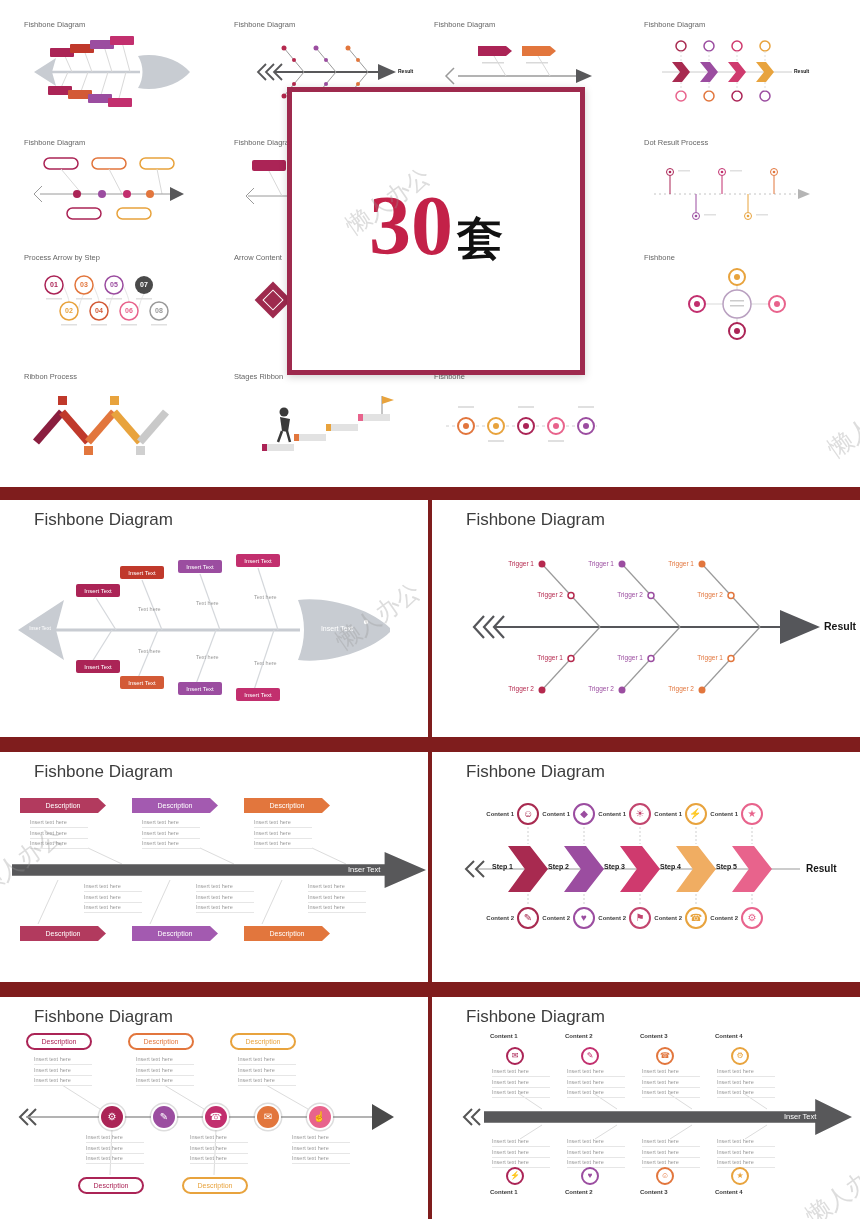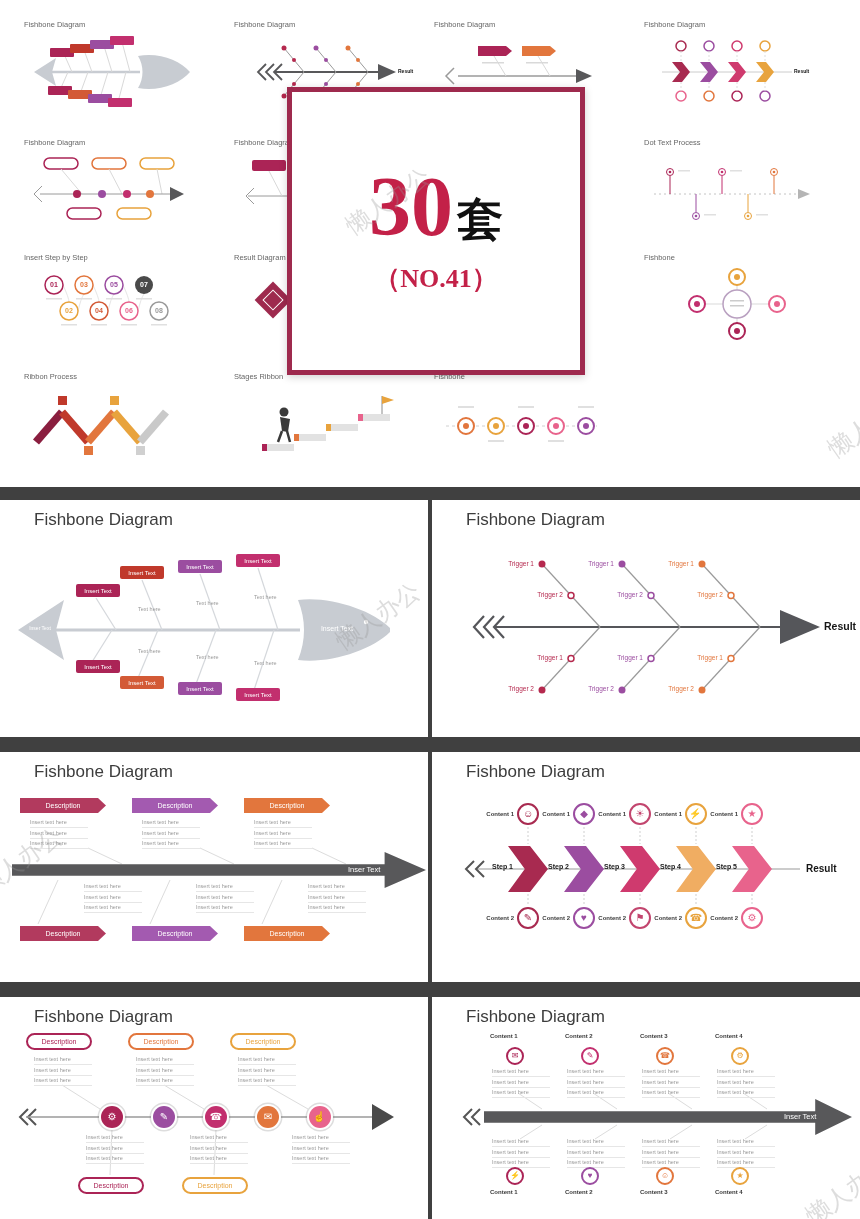--- a/index.html
+++ b/index.html
@@ -1,18 +1,18 @@
 <!DOCTYPE html>
 <html><head>
 <meta charset="utf-8">
 <style>
   *{margin:0;padding:0;box-sizing:border-box}
   html,body{width:860px;height:1219px}
   body{font-family:"Liberation Sans",sans-serif;background:#e9e9e9;position:relative}
-  .page{position:absolute;left:0;top:0;width:860px;height:1219px;overflow:hidden;background:#404040}
+  .page{position:absolute;left:0;top:0;width:860px;height:1219px;overflow:hidden;background:#7f1d1d}
   .top{position:absolute;left:0;top:0;width:860px;height:487px;background:#fff}
   .thumb{position:absolute;width:195px;height:112px}
   .thumb-title{position:absolute;left:2px;top:0;font-size:7.5px;color:#666;white-space:nowrap}
   .thumb-art{position:absolute;left:0;top:12px}
   .slide{position:absolute;background:#fff;overflow:hidden}
   .slide-title{position:absolute;left:34px;top:10px;font-size:17px;color:#3d3d3d}
   .art{position:absolute;left:0;top:0}
   .t{position:absolute;white-space:nowrap;line-height:1.1;font-size:6px}
   .ralign{transform:translateX(-100%)}
   .wlabel{color:#fff;text-align:center}
@@ -201,21 +201,21 @@
         <g stroke="#d9d9d9">
             <line x1="37" y1="21" x2="50" y2="46"></line>
             <line x1="83" y1="21" x2="96" y2="46"></line>
           </g>
         <circle cx="60" cy="46" r="4" fill="#c22f6e"></circle>
           <circle cx="90" cy="46" r="4" fill="#e2763d"></circle>
       </svg>
     </div>
 
     <div class="thumb" style="left:642px;top:138px">
-      <div class="thumb-title">Dot Text Process</div>
+      <div class="thumb-title">Dot Result Process</div>
       <svg class="thumb-art" width="190" height="95">
         <line x1="12" y1="44" x2="158" y2="44" stroke="#c4c4c4" stroke-dasharray="2,3"></line>
         <polygon points="156,39 168,44 156,49" fill="#b5b5b5"></polygon>
         <g stroke-width="1">
           <line x1="28" y1="44" x2="28" y2="26" stroke="#ab2456"></line>
             <circle cx="28" cy="22" r="3.5" fill="#fff" stroke="#ab2456"></circle>
             <circle cx="28" cy="22" r="1.3" fill="#ab2456"></circle>
           <line x1="54" y1="44" x2="54" y2="62" stroke="#9b4da0"></line>
             <circle cx="54" cy="66" r="3.5" fill="#fff" stroke="#9b4da0"></circle>
             <circle cx="54" cy="66" r="1.3" fill="#9b4da0"></circle>
@@ -232,21 +232,21 @@
         <g fill="#e0e0e0">
           <rect x="36" y="20" width="12" height="1.5"></rect>
             <rect x="62" y="64" width="12" height="1.5"></rect>
           <rect x="88" y="20" width="12" height="1.5"></rect>
             <rect x="114" y="64" width="12" height="1.5"></rect>
         </g>
       </svg>
     </div>
 
     <div class="thumb" style="left:22px;top:253px">
-      <div class="thumb-title">Insert Step by Step</div>
+      <div class="thumb-title">Process Arrow by Step</div>
       <svg class="thumb-art" width="190" height="95">
         <g stroke="#e6e6e6" fill="none">
           <path d="M41,20 Q47,33 47,37"></path>
             <path d="M56,46 Q59,33 62,29"></path>
           <path d="M71,20 Q77,33 77,37"></path>
             <path d="M86,46 Q89,33 92,29"></path>
           <path d="M101,20 Q107,33 107,37"></path>
             <path d="M116,46 Q119,33 122,29"></path>
         </g>
         <g fill="#fff" stroke-width="1.5">
@@ -276,21 +276,21 @@
       <span class="t num-label" style="left:52px;top:28px;color:#e2763d">03</span>
       <span class="t num-label" style="left:82px;top:28px;color:#9b4da0">05</span>
       <span class="t num-label" style="left:112px;top:28px;color:#ffffff">07</span>
       <span class="t num-label" style="left:37px;top:54px;color:#e8a33d">02</span>
       <span class="t num-label" style="left:67px;top:54px;color:#d35a36">04</span>
       <span class="t num-label" style="left:97px;top:54px;color:#e8638c">06</span>
       <span class="t num-label" style="left:127px;top:54px;color:#9a9a9a">08</span>
     </div>
 
     <div class="thumb" style="left:232px;top:253px">
-      <div class="thumb-title">Result Diagram</div>
+      <div class="thumb-title">Arrow Content</div>
       <svg class="thumb-art" width="190" height="95">
         <rect x="28" y="22" width="26" height="26" transform="rotate(45 41 35)" fill="#9e2a4e"></rect>
         <rect x="34" y="28" width="14" height="14" transform="rotate(45 41 35)" fill="none" stroke="#fff" stroke-width="1"></rect>
         <line x1="60" y1="35" x2="130" y2="35" stroke="#dddddd"></line>
       </svg>
     </div>
 
     <div class="thumb" style="left:642px;top:253px">
       <div class="thumb-title">Fishbone</div>
       <svg class="thumb-art" width="190" height="95">
@@ -375,21 +375,20 @@
         </g>
       </svg>
     </div>
 
 
     <div class="cover-card">
       <div class="cover-number-row">
         <span class="cover-num">30</span>
         <span class="cover-unit">套</span>
       </div>
-      <div class="cover-line3">（NO.41）</div>
     </div>
   </section>
 
   <section class="slide" style="left:0;top:500px;width:428px;height:237px">
     <div class="slide-title">Fishbone Diagram</div>
     <svg class="art" width="428" height="237">
       <path d="M18,130 L64,100 L56,130 L64,160 Z" fill="#c8ccd2"></path>
       <line x1="56" y1="130" x2="300" y2="130" stroke="#c8ccd2" stroke-width="3"></line>
       <path d="M298,100 C330,96 372,110 390,128 L390,132 C372,150 330,164 298,160 C306,140 306,120 298,100 Z" fill="#c8ccd2"></path>
       <circle cx="366" cy="122" r="2.2" fill="#fff"></circle>

